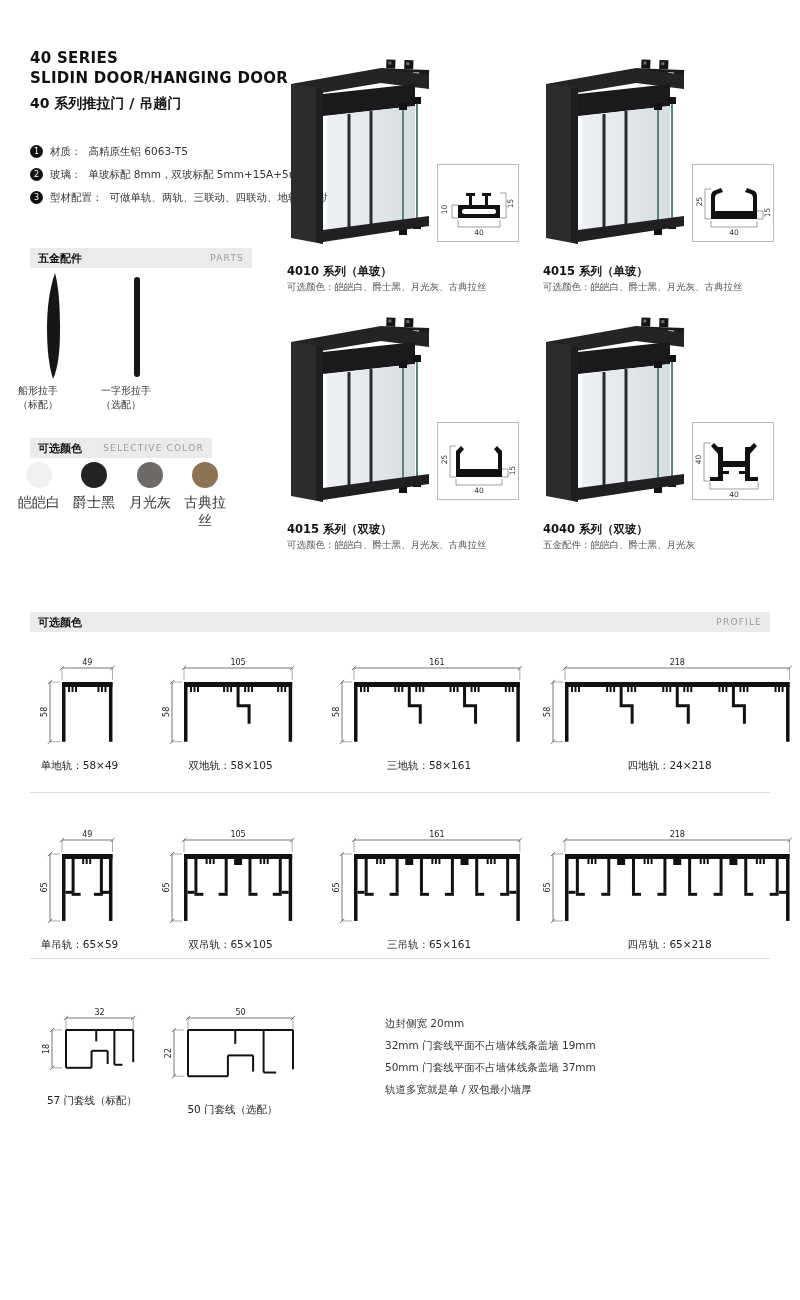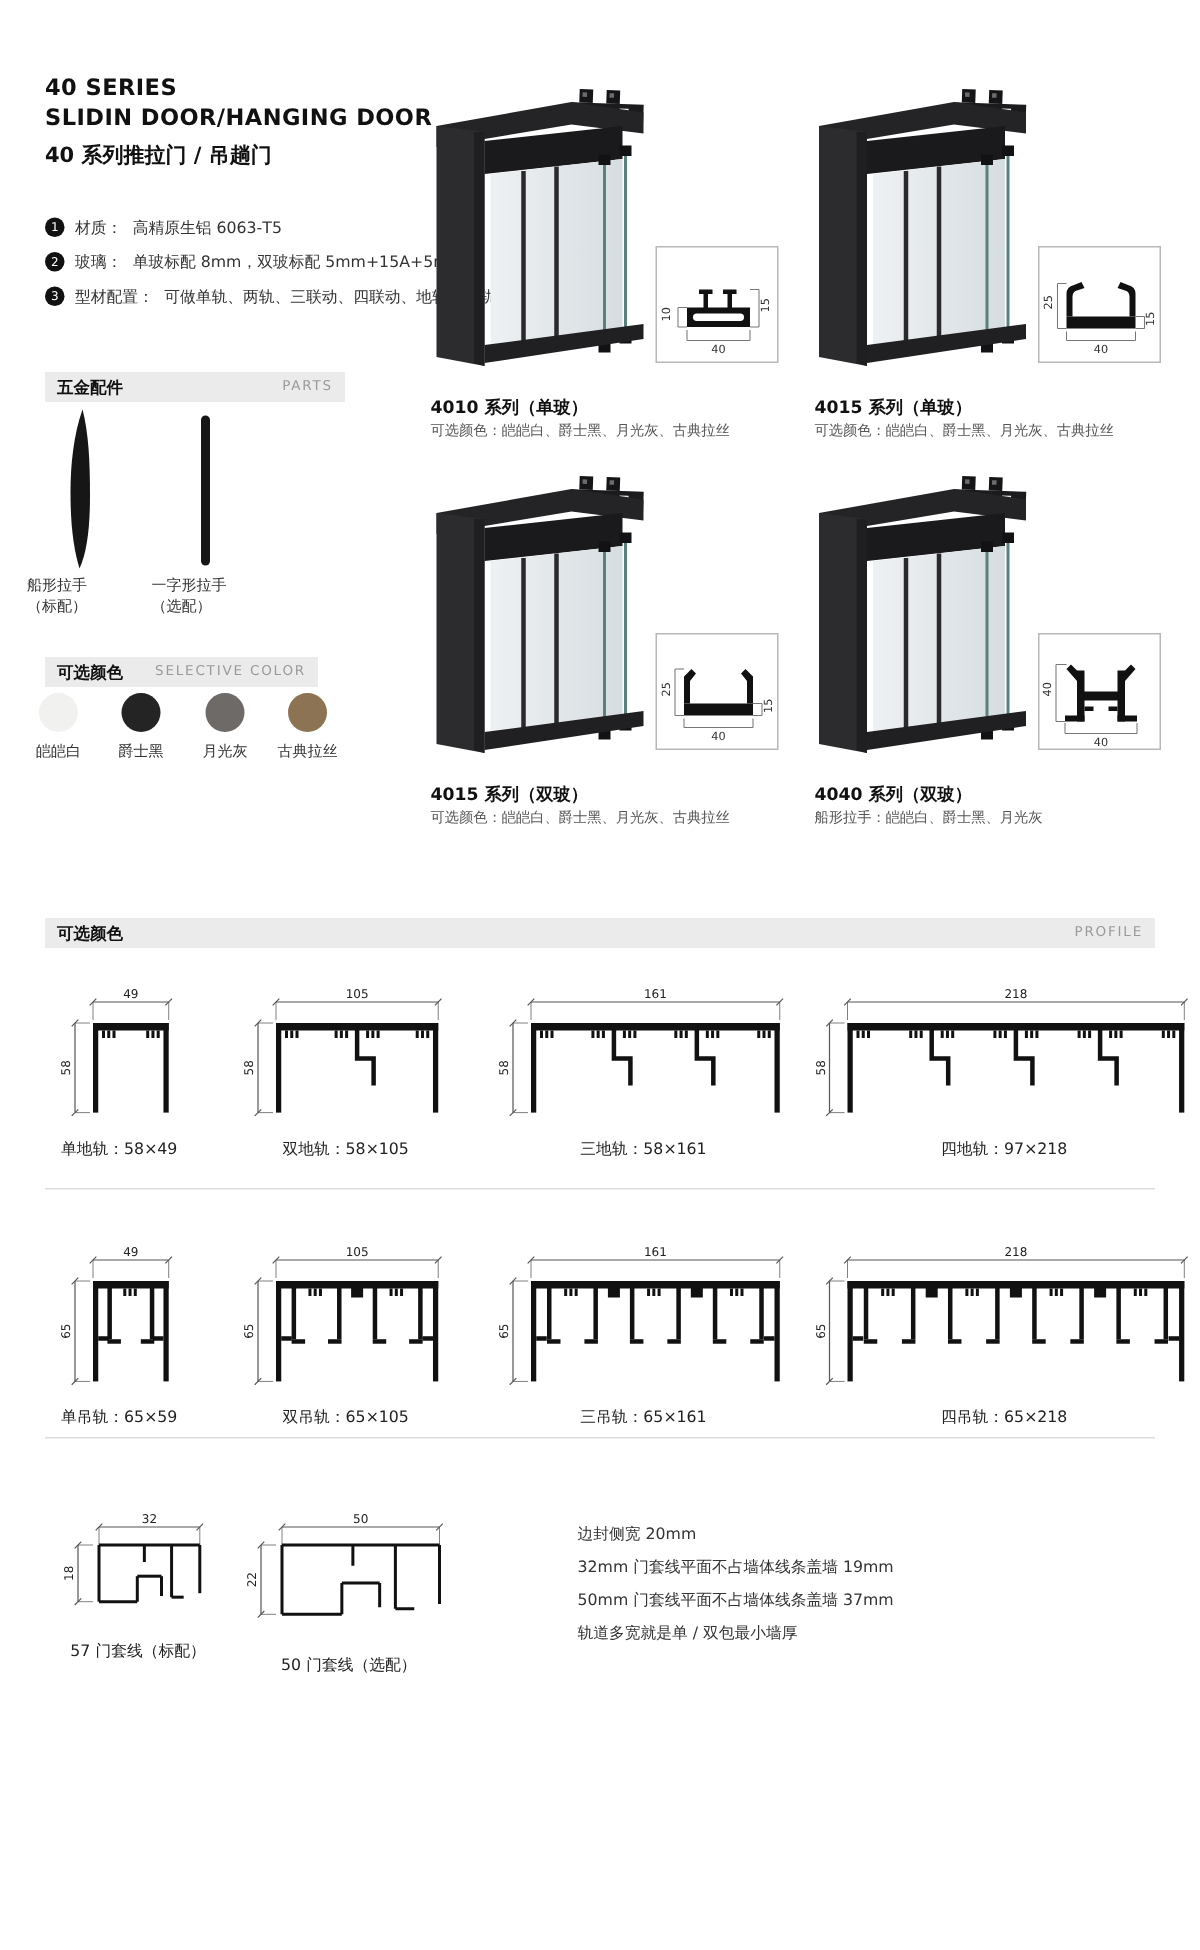--- a/index.html
+++ b/index.html
@@ -11,21 +11,21 @@
   .h-cn{font-size:14px;font-weight:bold;color:#111}
   .spec{display:flex;align-items:center;gap:7px;font-size:10.5px;color:#333;height:23px}
   .bullet{width:13px;height:13px;border-radius:50%;background:#111;color:#fff;font-size:8px;display:flex;align-items:center;justify-content:center;flex:0 0 13px}
   
   .sec-bar{position:absolute;height:20px;background:#ebebeb;display:flex;align-items:center;justify-content:space-between;padding:0 8px}
   .sec-bar .cn{font-size:11px;font-weight:bold;color:#111}
   .sec-bar .en{font-size:9px;color:#9a9a9a;letter-spacing:1.2px}
   
   .handle-label{position:absolute;font-size:10px;color:#333;text-align:left;line-height:14px;width:72px}
   .swatch{position:absolute;width:26px;height:26px;border-radius:50%}
-  .swatch-label{position:absolute;font-size:10px;color:#333;text-align:center;width:52px}
+  .swatch-label{position:absolute;font-size:14px;color:#333;text-align:center;width:52px}
   
   .door-box{position:absolute;width:152px;height:200px}
   .inset{position:absolute;width:82px;height:78px;border:1px solid #b8b8b8;background:#fff}
   .p-title{position:absolute;font-size:11.5px;font-weight:bold;color:#111}
   .p-colors{position:absolute;font-size:9.5px;color:#555}
   .dim-v{position:absolute;font-size:7.5px;color:#333;width:16px;text-align:center;transform:rotate(-90deg)}
   .dim-h{position:absolute;font-size:7.5px;color:#333;text-align:center}
   
   .cell{position:absolute}
   .cap{font-size:10.5px;color:#222;text-align:center;margin-top:5px}
@@ -51,21 +51,21 @@
     <span>玻璃：</span>
     <span>单玻标配 8mm，双玻标配 5mm+15A+5mm</span>
   </div>
   <div class="spec">
     <span class="bullet">3</span>
     <span>型材配置：</span>
     <span>可做单轨、两轨、三联动、四联动、地轨、吊轨</span>
   </div>
 </div>
 
-<div class="sec-bar" style="left:30px;top:248px;width:200px">
+<div class="sec-bar" style="left:30px;top:248px;width:222px">
   <span class="cn">五金配件</span>
   <span class="en">PARTS</span>
 </div>
 
 <svg class="abs" style="left:40px;top:272px" width="28" height="108" viewBox="0 0 28 108">
   <path d="M15,1 C9,18 7,38 7,56 C7,78 9,94 13,107 C18,96 20,80 20,58 C20,36 19,16 15,1 Z" fill="#161616"></path>
 </svg>
 <div class="handle-label" style="left:18px;top:384px">
   <div>船形拉手</div>
   <div>（标配）</div>
@@ -322,21 +322,21 @@
   <span class="dim-h" style="left:0;width:82px;top:67px">40</span>
 </div>
 
 <div class="p-title" style="left:287px;top:264px">4010 系列（单玻）</div>
 <div class="p-colors" style="left:287px;top:281px">可选颜色：皑皑白、爵士黑、月光灰、古典拉丝</div>
 <div class="p-title" style="left:543px;top:264px">4015 系列（单玻）</div>
 <div class="p-colors" style="left:543px;top:281px">可选颜色：皑皑白、爵士黑、月光灰、古典拉丝</div>
 <div class="p-title" style="left:287px;top:522px">4015 系列（双玻）</div>
 <div class="p-colors" style="left:287px;top:539px">可选颜色：皑皑白、爵士黑、月光灰、古典拉丝</div>
 <div class="p-title" style="left:543px;top:522px">4040 系列（双玻）</div>
-<div class="p-colors" style="left:543px;top:539px">船形拉手：皑皑白、爵士黑、月光灰</div>
+<div class="p-colors" style="left:543px;top:539px">五金配件：皑皑白、爵士黑、月光灰</div>
 
 <div class="sec-bar" style="left:30px;top:612px;width:740px">
   <span class="cn">可选颜色</span>
   <span class="en">PROFILE</span>
 </div>
 
 <div class="cell" style="left:38px;top:652px"><svg width="83" height="98" viewBox="0 0 83 98">
     <g stroke="#555" stroke-width="0.8" fill="none">
         <line x1="24" y1="16" x2="74.47" y2="16"></line>
         <line x1="21.8" y1="18.2" x2="26.2" y2="13.8"></line>
@@ -478,21 +478,21 @@
       <rect x="184.40499999999997" y="35" width="2" height="5" fill="#111"></rect>
       <rect x="198.405" y="35" width="2" height="5" fill="#111"></rect>
       <rect x="201.905" y="35" width="2" height="5" fill="#111"></rect>
       <rect x="205.405" y="35" width="2" height="5" fill="#111"></rect>
       <rect x="233.54" y="35" width="2" height="5" fill="#111"></rect>
       <rect x="237.04" y="35" width="2" height="5" fill="#111"></rect>
       <rect x="240.54" y="35" width="2" height="5" fill="#111"></rect>
       <path d="M80.13499999999999,34 v19.7142 h11 v17.922" fill="none" stroke="#111" stroke-width="3"></path>
       <path d="M136.26999999999998,34 v19.7142 h11 v17.922" fill="none" stroke="#111" stroke-width="3"></path>
       <path d="M192.405,34 v19.7142 h11 v17.922" fill="none" stroke="#111" stroke-width="3"></path>
-    </svg><div class="cap">四地轨：97×218</div></div>
+    </svg><div class="cap">四地轨：24×218</div></div>
 <div class="sep" style="top:792px"></div>
 
 <div class="cell" style="left:38px;top:824px"><svg width="83" height="105" viewBox="0 0 83 105">
     <g stroke="#555" stroke-width="0.8" fill="none">
         <line x1="24" y1="16" x2="74.47" y2="16"></line>
         <line x1="21.8" y1="18.2" x2="26.2" y2="13.8"></line>
         <line x1="72.27" y1="18.2" x2="76.67" y2="13.8"></line>
   <line x1="24" y1="16" x2="24" y2="28" stroke-width="0.5"></line>
         <line x1="74.47" y1="16" x2="74.47" y2="28" stroke-width="0.5"></line>
       </g>

